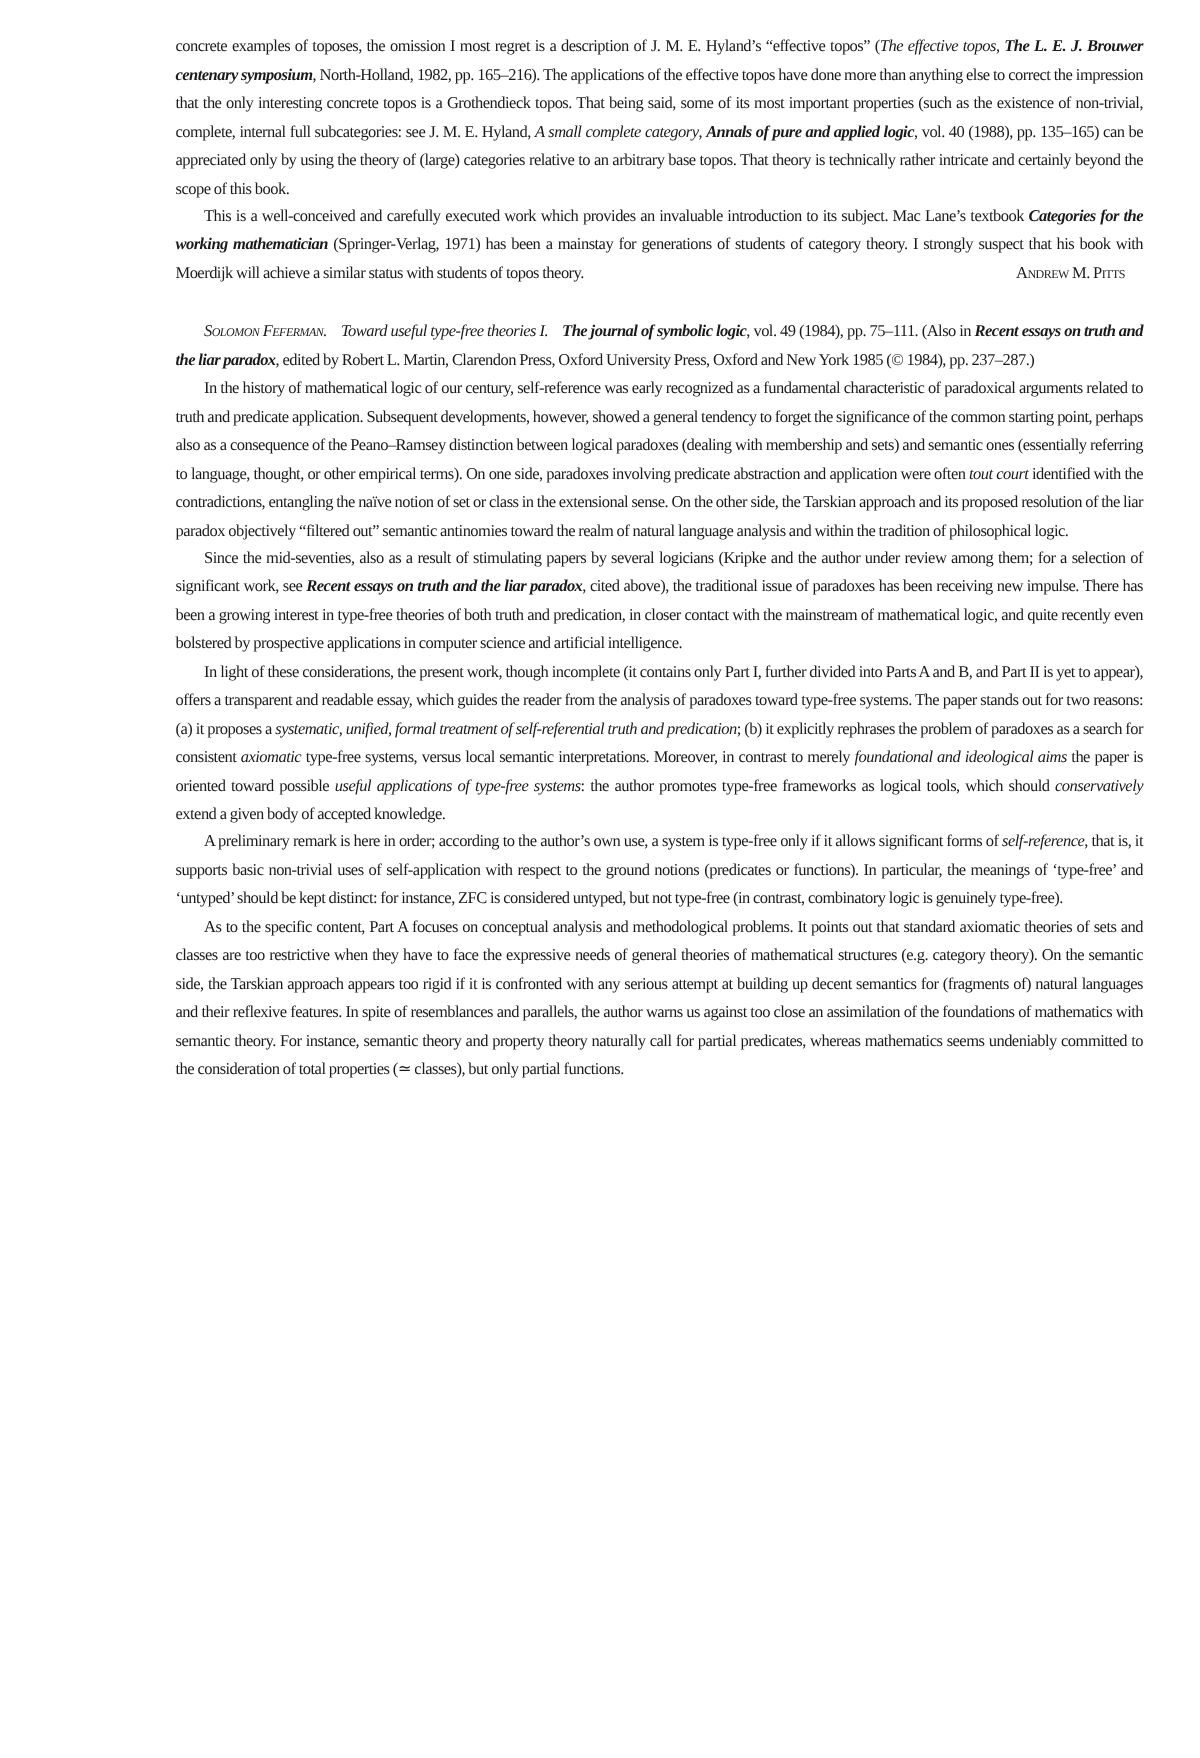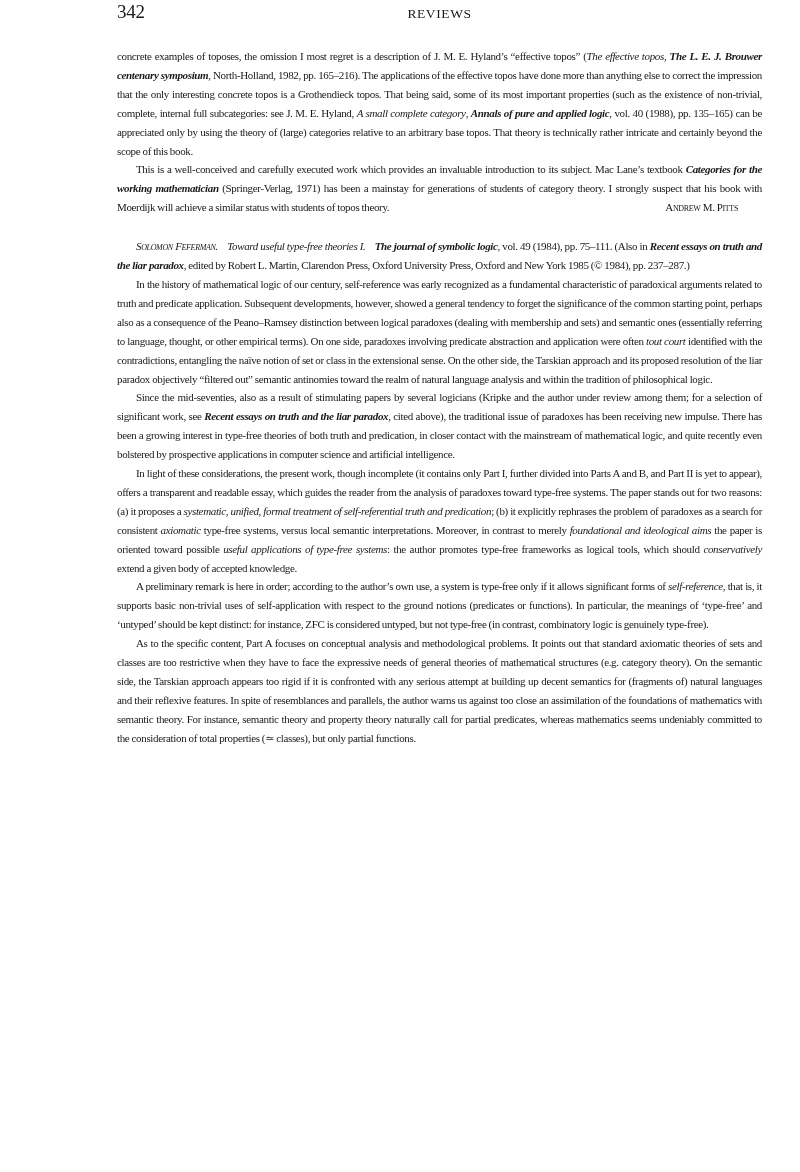--- a/index.html
+++ b/index.html
@@ -10,33 +10,29 @@
   .page-num { position: absolute; left: 0; top: 0; font-size: 19px; letter-spacing: -0.3px; }
   .running-head { position: absolute; left: 0; right: 0; top: 5px; text-align: center;
                   font-size: 13.5px; letter-spacing: 0.6px; }
   .body { margin-top: 22px; font-size: 11px; line-height: 18.9px; text-align: justify;
           letter-spacing: -0.35px; word-spacing: -0.2px; }
   p { margin: 0; text-indent: 19px; hyphens: manual; }
   p.noindent { text-indent: 0; }
   .bi { font-weight: bold; font-style: italic; }
   .it { font-style: italic; }
   .sc { font-variant: small-caps; font-style: italic; }
-  .sig { float: right; font-variant: small-caps; margin-right: 24px; }
+  .sig { float: right; font-variant: small-caps; margin-right: 12px; }
   .gap { height: 20px; }
   .entry { text-indent: 19px; }
   .clear::after { content: ""; display: block; clear: both; }
 </style>
 </head>
 <body>
 
 <div class="page">
-  <div class="header">
-    <span class="page-num">342</span>
-    <div class="running-head">REVIEWS</div>
-  </div>
 
   <div class="body">
 
     <p class="noindent"><span>concrete examples of toposes, the omission I most regret is a description of J. M. E. Hyland’s “effective topos” (</span><span class="it">The effective topos</span><span>, </span><span class="bi">The L. E. J. Brouwer centenary symposium</span><span>, North-Holland, 1982, pp. 165–216). The applications of the effective topos have done more than anything else to correct the impression that the only interesting concrete topos is a Grothendieck topos.  That being said, some of its most important properties (such as the existence of non-trivial, complete, internal full subcategories:  see J. M. E. Hyland, </span><span class="it">A small complete category</span><span>, </span><span class="bi">Annals of pure and applied logic</span><span>, vol. 40 (1988), pp. 135–165) can be appreciated only by using the theory of (large) categories relative to an arbitrary base topos.  That theory is technically rather intricate and certainly beyond the scope of this book.</span></p>
 
     <p class="clear"><span>This is a well-conceived and carefully executed work which provides an invaluable introduction to its subject.  Mac Lane’s textbook </span><span class="bi">Categories for the working mathematician</span><span> (Springer-Verlag, 1971) has been a mainstay for generations of students of category theory.  I strongly suspect that his book with Moerdijk will achieve a similar status with students of topos theory.</span><span class="sig">Andrew M. Pitts</span></p>
 
     <div class="gap"></div>
 
     <p class="entry"><span class="sc">Solomon Feferman.</span>&nbsp;&nbsp;&nbsp;&nbsp;<span class="it">Toward useful type-free theories I.</span>&nbsp;&nbsp;&nbsp;&nbsp;<span class="bi">The journal of symbolic logic</span><span>,  vol. 49 (1984), pp. 75–111.   (Also in </span><span class="bi">Recent essays on truth and the liar paradox</span><span>, edited by Robert L. Martin, Clarendon Press, Oxford University Press, Oxford and New York 1985 (© 1984), pp. 237–287.)</span></p>

